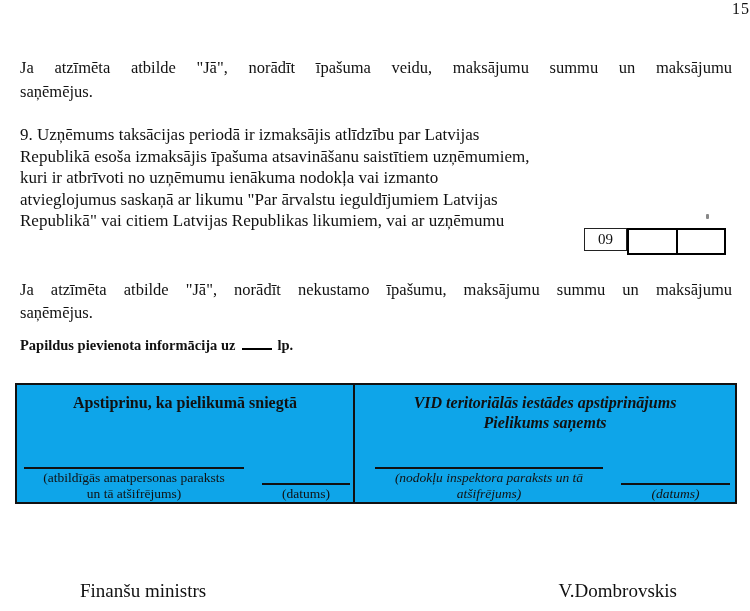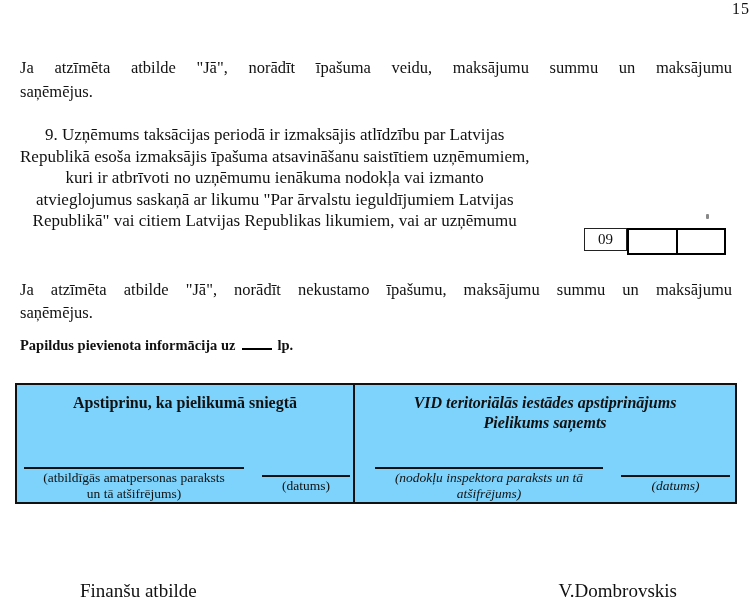--- a/index.html
+++ b/index.html
@@ -20,21 +20,21 @@
     font-size: 16px;
     letter-spacing: 1px;
   }
 
   .bodypara { font-size: 16.5px; line-height: 24px; }
   .just { text-align: justify; text-align-last: justify; }
 
   #para1 { top: 56px; left: 20px; width: 712px; }
   #para3 { top: 278px; left: 20px; width: 712px; line-height: 23px; }
 
-  #q9 { top: 124px; left: 20px; font-size: 17px; line-height: 21.5px; text-align: center; }
+  #q9 { top: 124px; left: 20px; font-size: 17px; line-height: 21.5px; }
 
   #codegroup { top: 228px; left: 584px; height: 27px; display: flex; align-items: flex-start; }
   .codebox {
     width: 41px; height: 20px;
     border: 1.5px solid #222;
     display: flex; align-items: center; justify-content: center;
     font-size: 15px; padding-bottom: 1px;
   }
   .ansgroup {
     display: flex;
@@ -53,35 +53,35 @@
     border-bottom: 2px solid #000;
     margin: 0 6px;
   }
 
   #sigtable {
     top: 383px; left: 15px;
     width: 722px; height: 121px;
     border: 2px solid #111;
     box-sizing: border-box;
     display: flex;
-    background: #7dd3fc;
+    background: #0ea5e9;
   }
   .tcell { position: relative; box-sizing: border-box; }
   #tleft { width: 338px; border-right: 2px solid #111; }
   #tright { flex: 1; font-style: italic; }
   .thdr {
     margin-top: 8px;
     text-align: center;
     font-weight: bold;
     font-size: 16px;
     line-height: 19.5px;
   }
   .sigrow {
     position: absolute; bottom: 1px;
-    display: flex; align-items: center;
+    display: flex; align-items: flex-end;
   }
   #tleft .sigrow { left: 7px; right: 3px; }
   #tright .sigrow { left: 20px; right: 5px; }
   .sigcol {
     border-top: 2px solid #111;
     text-align: center;
     font-size: 13.5px;
     line-height: 15.5px;
     padding-top: 1px;
   }
@@ -170,19 +170,19 @@
         <div class="sigspacer"></div>
         <div class="sigcol sig-date">
           <div>(datums)</div>
         </div>
       </div>
     </div>
 
   </div>
 
   <div id="footer" class="abs">
-    <div>Finanšu atbilde</div>
+    <div>Finanšu ministrs</div>
     <div>V.Dombrovskis</div>
   </div>
 
   <div id="speck" class="abs"></div>
 
 </div>
 
 </body></html>

